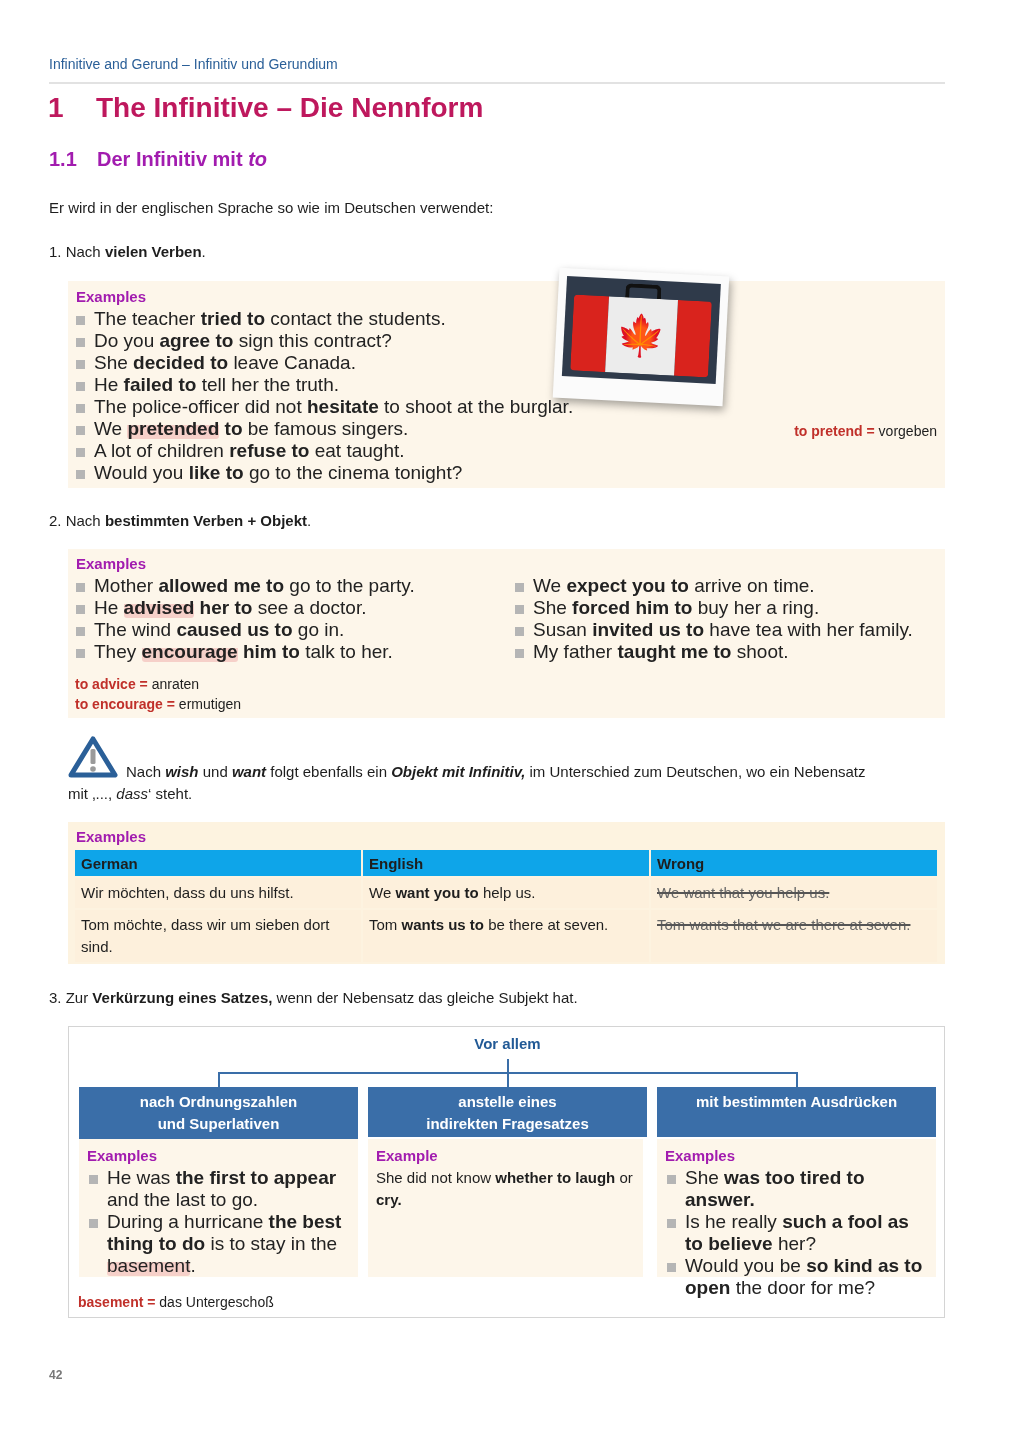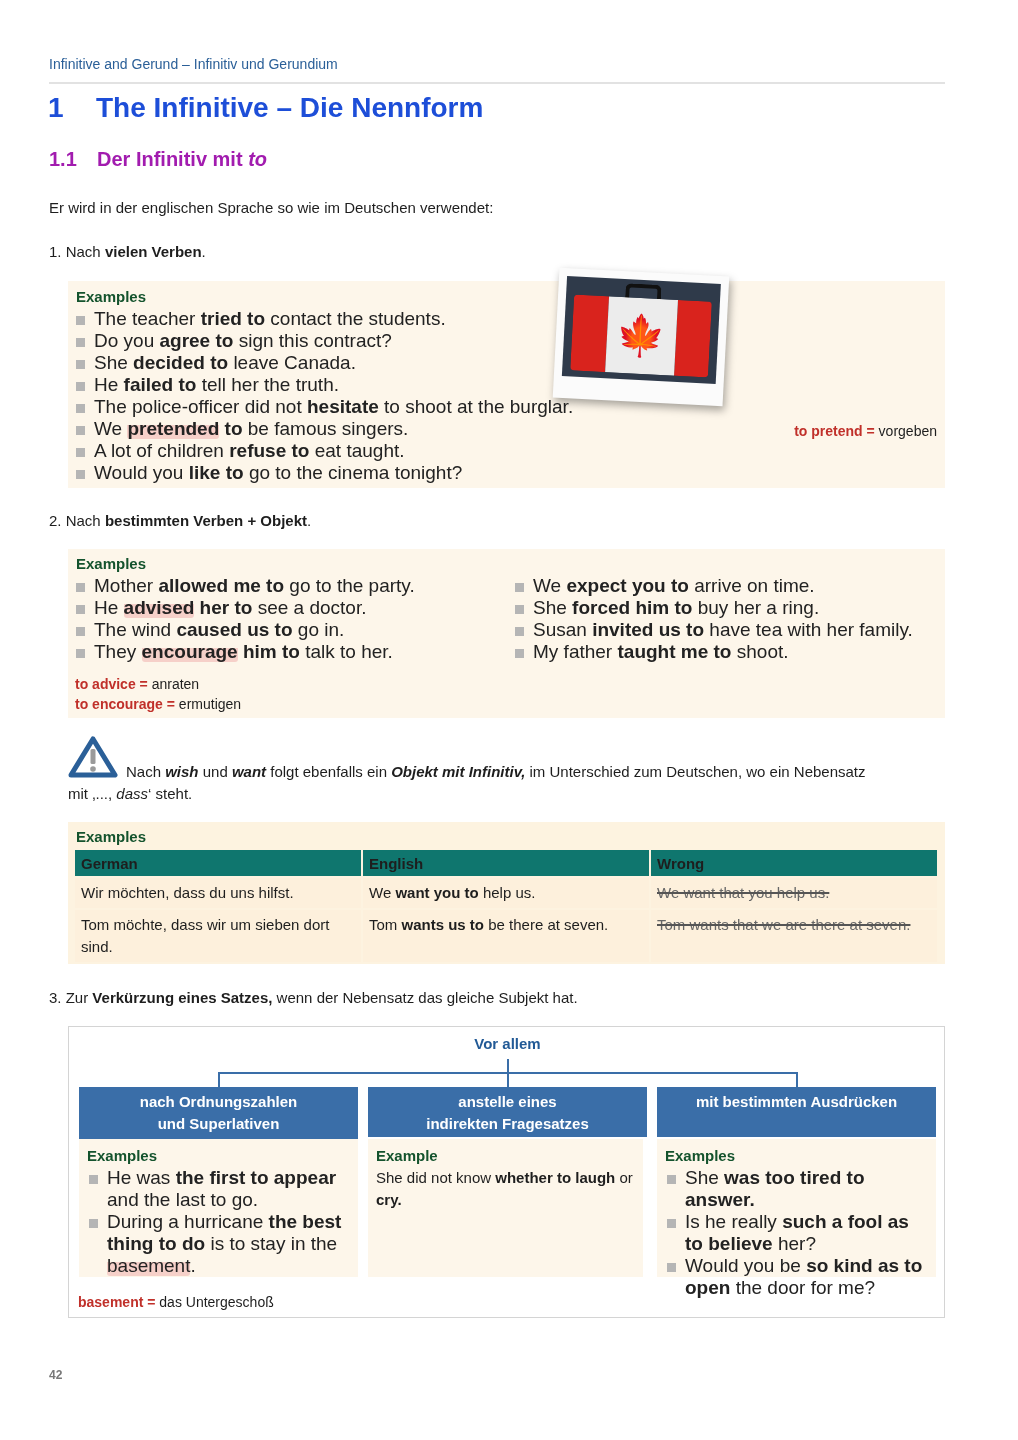--- a/index.html
+++ b/index.html
@@ -1,47 +1,47 @@
 <!DOCTYPE html>
 <html><head>
 <meta charset="utf-8">
 <style>
   * { box-sizing: border-box; margin: 0; padding: 0; }
   html, body { width: 1018px; height: 1440px; background: #ffffff; }
   body { font-family: "Liberation Sans", "DejaVu Sans", sans-serif; color: #1e1e1e; position: relative; overflow: hidden; }
   .abs { position: absolute; }
   .running-head { left: 49px; top: 56px; font-size: 14px; color: #2a5f98; }
   .head-rule { left: 49px; top: 82px; width: 896px; height: 2px; background: #e2e2e2; }
-  .h1 { left: 48px; top: 92px; font-size: 28px; font-weight: bold; color: #1d4ed8; white-space: nowrap; }
+  .h1 { left: 48px; top: 92px; font-size: 28px; font-weight: bold; color: #be185d; white-space: nowrap; }
   .h1 .num { display: inline-block; width: 48px; }
   .h2 { left: 49px; top: 148px; font-size: 20px; font-weight: bold; color: #a21caf; white-space: nowrap; }
   .h2 .num { display: inline-block; width: 48px; }
   .h2 i { font-style: italic; }
   .para { font-size: 15px; color: #1e1e1e; white-space: nowrap; }
   .para b { font-weight: bold; }
 
   .box { background: #fdf6ea; }
-  .examples-title { font-size: 15px; font-weight: bold; color: #14532d; }
+  .examples-title { font-size: 15px; font-weight: bold; color: #a21caf; }
   ul.ex { list-style: none; }
   ul.ex li { position: relative; padding-left: 20px; font-size: 19px; line-height: 22px; color: #222; }
   ul.ex li::before { content: ""; position: absolute; left: 2px; top: 8px; width: 9px; height: 9px; background: #b5b5b5; }
   .hl { background: linear-gradient(to bottom, transparent 35%, #f6d0c9 35%); border-radius: 3px; }
   .red { color: #c0302a; font-weight: bold; }
   .vocab { font-size: 14px; line-height: 20px; white-space: nowrap; }
 
   .photo { left: 556px; top: 272px; width: 170px; height: 130px; background: #fbfbfb; transform: rotate(3deg); box-shadow: 2px 4px 8px rgba(0,0,0,0.35); padding: 8px 8px 22px 8px; }
   .photo-inner { width: 100%; height: 100%; background: #2f3a4a; position: relative; overflow: hidden; }
   .suitcase { position: absolute; left: 8px; top: 18px; right: 8px; bottom: 6px; display: flex; border-radius: 4px; overflow: hidden; }
   .suitcase .r { width: 25%; background: #d9231d; }
   .suitcase .w { width: 50%; background: #ececec; position: relative; }
   .handle { position: absolute; left: 50%; top: 4px; width: 36px; height: 16px; margin-left: -18px; border: 4px solid #111; border-bottom: none; border-radius: 6px 6px 0 0; }
   .maple { position: absolute; left: 50%; top: 50%; transform: translate(-50%,-50%); font-size: 40px; color: #d9231d; line-height: 1; }
 
   table.cmp { border-collapse: separate; border-spacing: 2px; width: 866px; }
-  table.cmp th { background: #0f766e; text-align: left; font-weight: bold; font-size: 15px; padding: 4px 6px; height: 26px; }
+  table.cmp th { background: #0ea5e9; text-align: left; font-weight: bold; font-size: 15px; padding: 4px 6px; height: 26px; }
   table.cmp td { background: #fdf0dc; vertical-align: top; font-size: 15px; padding: 4px 6px; line-height: 22px; }
   .strike { text-decoration: line-through; text-decoration-color: #555; text-decoration-thickness: 2px; color: #666; }
 
   .diagram { left: 68px; top: 1026px; width: 877px; height: 292px; border: 1px solid #d4d4d4; background: #fff; }
   .vor { left: 0; width: 877px; top: 8px; text-align: center; font-size: 15px; font-weight: bold; color: #225a96; }
   .line { background: #3a6ea8; }
   .col-head { background: #3a6ea8; color: #fff; text-align: center; font-size: 15px; font-weight: bold; line-height: 22px; padding-top: 4px; }
   .col-body { background: #fdf6ea; padding: 6px 8px; font-size: 15px; line-height: 22px; }
   .col-body ul.ex li { padding-left: 20px; }
 </style>

